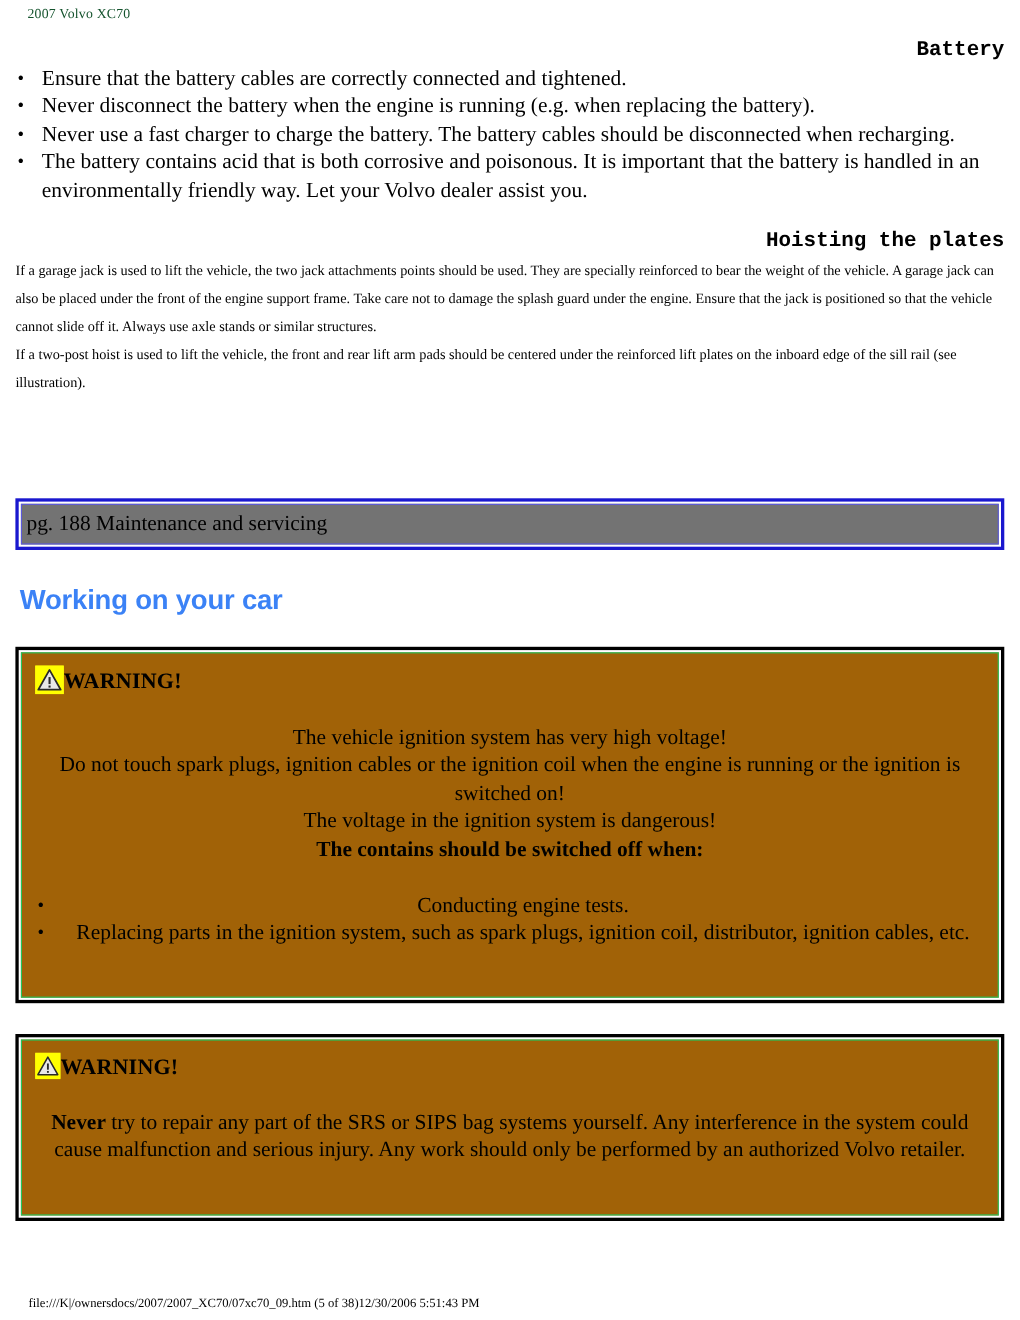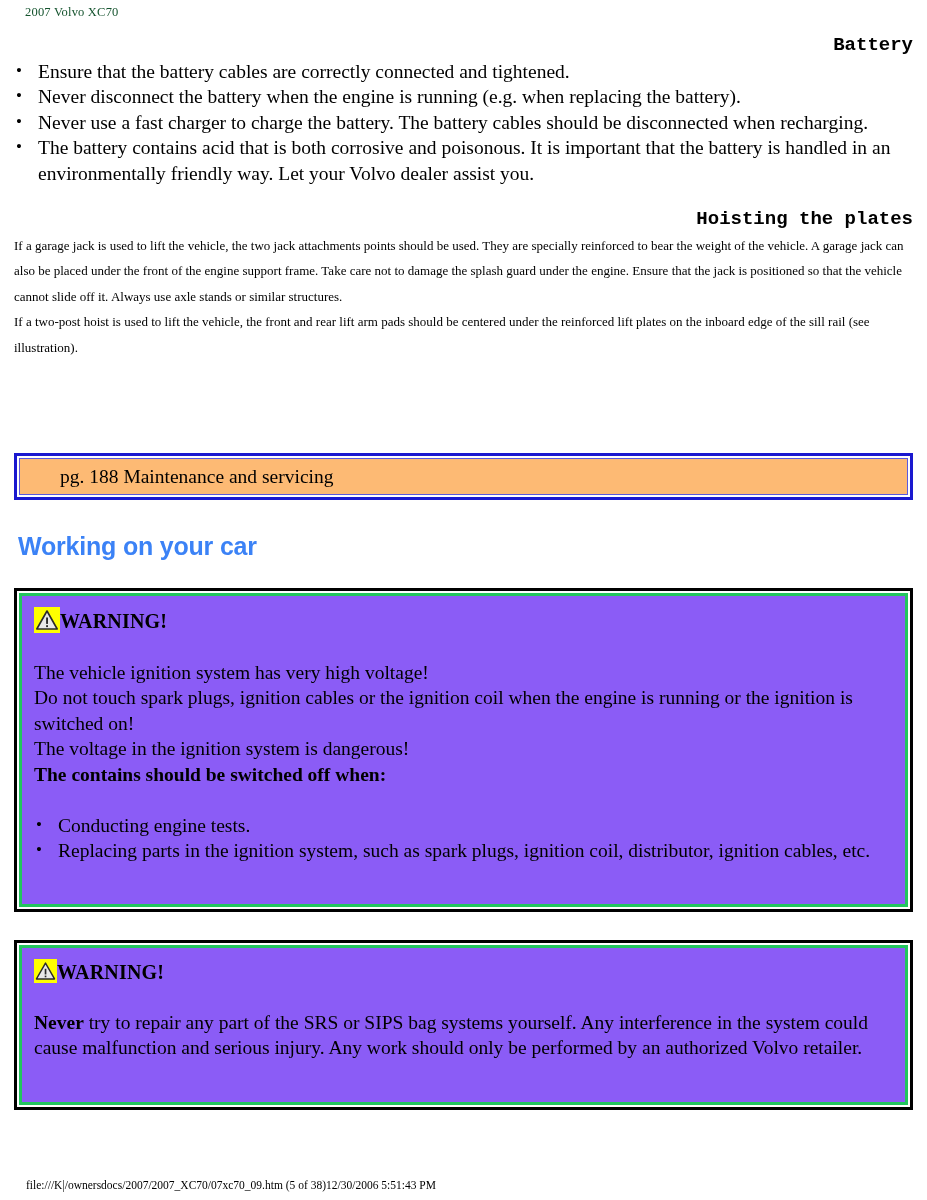--- a/index.html
+++ b/index.html
@@ -95,24 +95,23 @@
     box-sizing: border-box;
     border: 3px solid #1a18cf;
     background: #ffffff;
     padding: 2px;
   }
   .ref-box-inner {
     width: 100%;
     height: 100%;
     box-sizing: border-box;
     border: 1px solid #5b59dd;
-    background: #fdba74;
+    background: #737373;
     display: flex;
     align-items: center;
-    padding-left: 36px;
   }
   .ref-box-text {
     font-size: 19.5px;
     line-height: 24px;
     padding-left: 4px;
     color: #000;
     white-space: nowrap;
   }
 
   
@@ -137,23 +136,24 @@
     width: 899px;
     box-sizing: border-box;
     border: 3px solid #000000;
     background: #ffffff;
     padding: 2px;
   }
   .warning-box-inner {
     width: 100%;
     height: 100%;
     box-sizing: border-box;
-    border: 3px solid #22c55e;
-    background: #8b5cf6;
+    border: 1px solid #22c55e;
+    background: #a16207;
     padding: 11px 12px 12px 12px;
+    text-align: center;
   }
 
   #warning-box-1 { top: 588px; height: 324px; }
   #warning-box-2 { top: 940px; height: 170px; }
 
   .warning-head {
     display: flex;
     align-items: flex-start;
     margin: 0;
     padding: 0;

